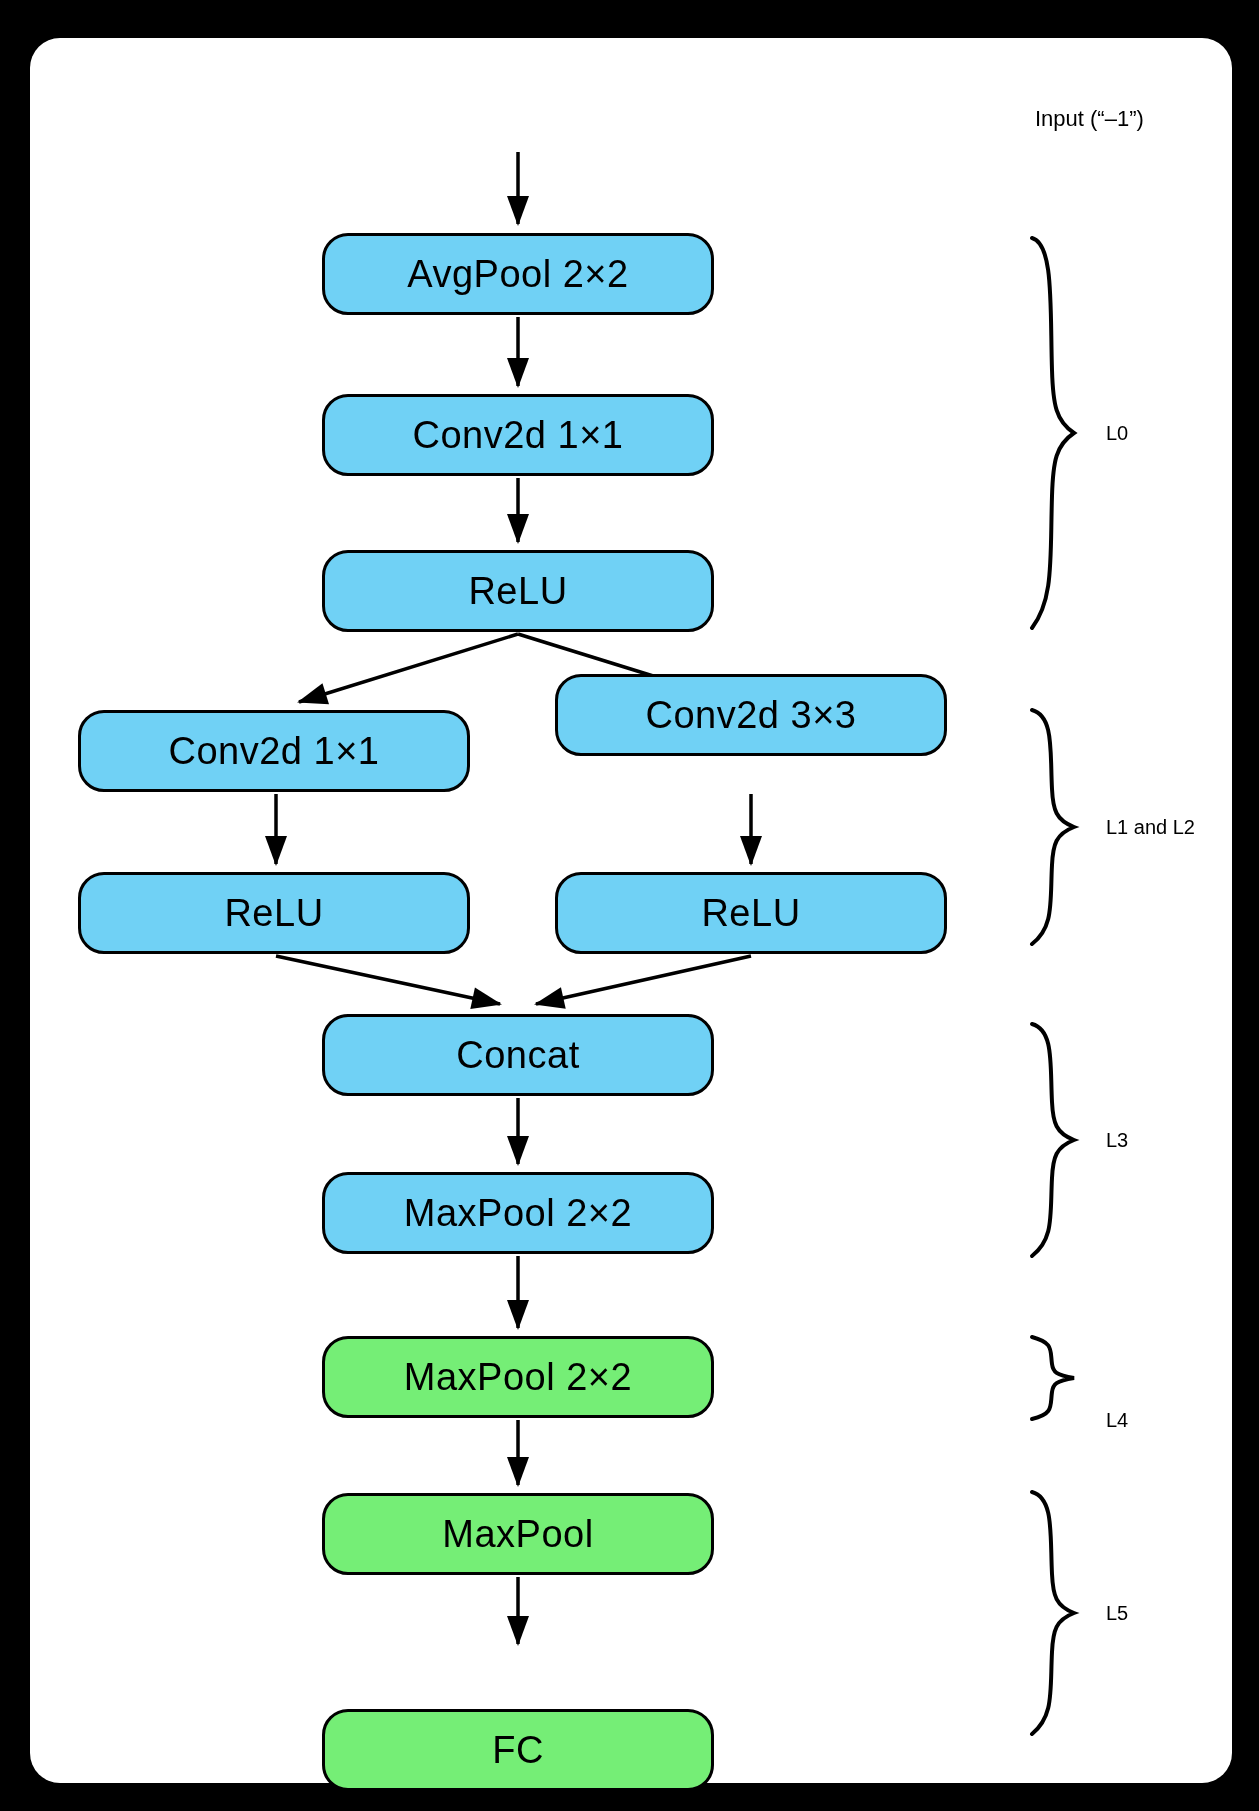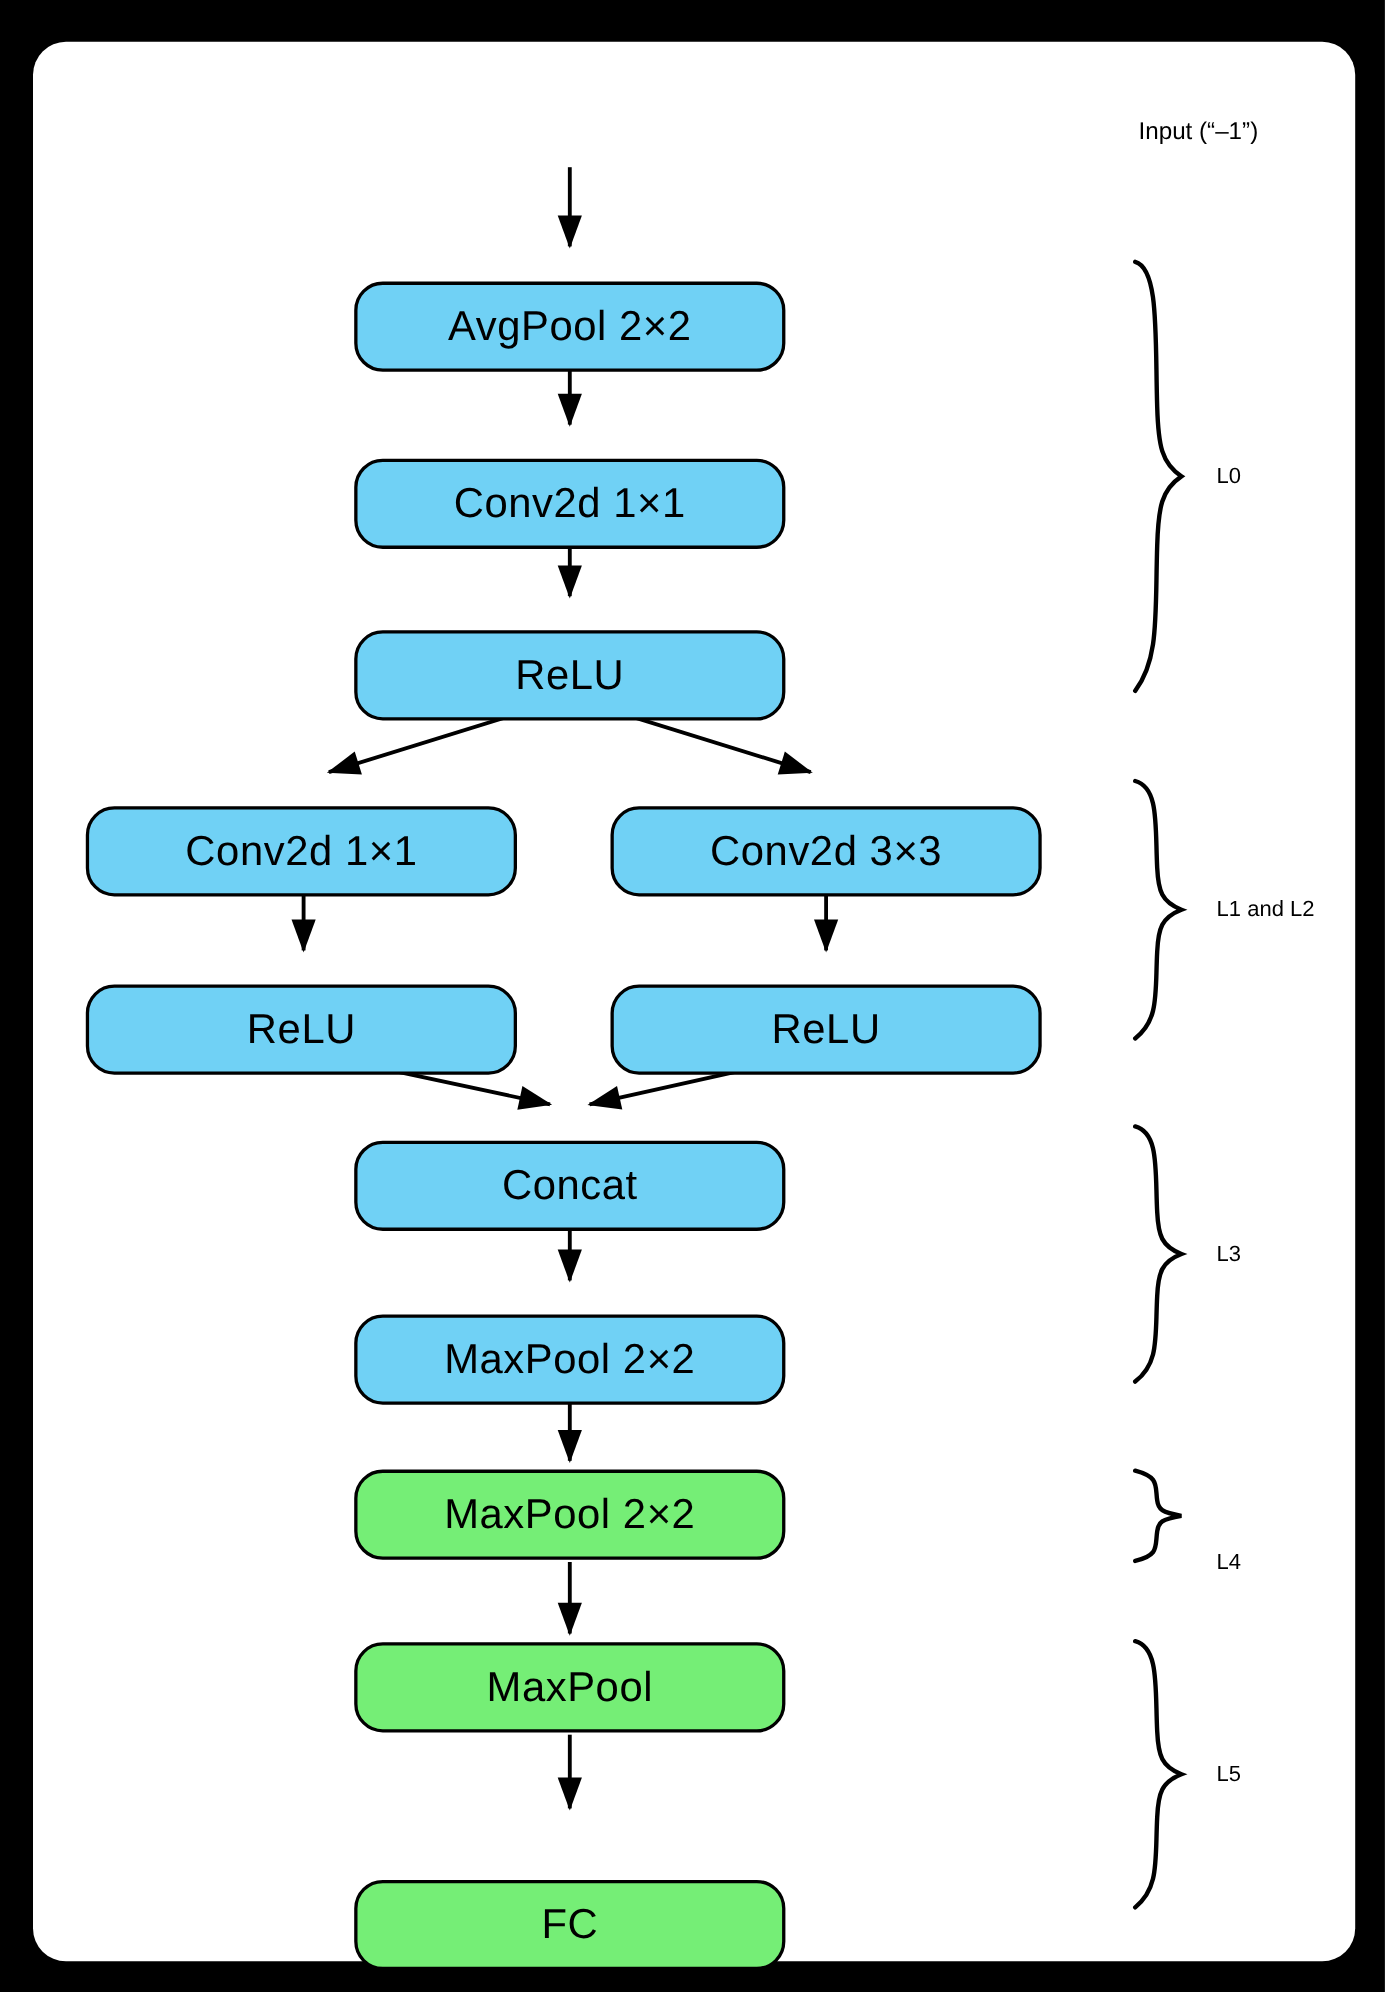--- a/index.html
+++ b/index.html
@@ -26,21 +26,21 @@
   #ah path{fill:var(--edge,#000);stroke:none;}
   .node{
     position:absolute;width:392px;height:82px;
     border:3px solid var(--node-border,#000);
     border-radius:26px;
     box-sizing:border-box;
     display:flex;align-items:center;justify-content:center;
     font-size:38px;color:var(--text,#000);
     letter-spacing:0.5px;
   }
-  .node.blue{background:var(--node-blue,#70D1F5);margin-top:23px;}
+  .node.blue{background:var(--node-blue,#70D1F5);}
   .node.green{background:var(--node-green,#75EE76);}
   .annotation{
     position:absolute;color:var(--text,#000);
     font-size:22px;white-space:nowrap;
   }
   .brace-label{
     position:absolute;left:1106px;height:42px;line-height:42px;
     font-size:20px;color:var(--text,#000);white-space:nowrap;
   }
 </style>
@@ -76,21 +76,21 @@
   <path class="brace" d="M1032,1337 C1054,1343 1050,1350 1052,1364 C1053,1372 1056,1375 1074,1378 C1056,1381 1053,1384 1052,1392 C1050,1406 1054,1414 1032,1419"></path>
   <path class="brace" d="M1032,1492 C1054,1498 1050,1534 1052,1574 C1053,1596 1056,1606 1074,1613 C1056,1620 1053,1630 1052,1652 C1050,1692 1054,1716 1032,1734"></path>
 </svg>
 
 <div class="annotation" style="left:1035px;top:106px">Input (“–1”)</div>
 
 <div class="node blue" style="left:322px;top:233px">AvgPool 2×2</div>
 <div class="node blue" style="left:322px;top:394px">Conv2d 1×1</div>
 <div class="node blue" style="left:322px;top:550px">ReLU</div>
 <div class="node blue" style="left:78px;top:710px">Conv2d 1×1</div>
-<div class="node blue" style="left:555px;top:710px">Conv2d 3×3</div>
+<div class="node blue" style="left:555px;top:674px">Conv2d 3×3</div>
 <div class="node blue" style="left:78px;top:872px">ReLU</div>
 <div class="node blue" style="left:555px;top:872px">ReLU</div>
 <div class="node blue" style="left:322px;top:1014px">Concat</div>
 <div class="node blue" style="left:322px;top:1172px">MaxPool 2×2</div>
 <div class="node green" style="left:322px;top:1336px">MaxPool 2×2</div>
 <div class="node green" style="left:322px;top:1493px">MaxPool</div>
 <div class="node green" style="left:322px;top:1709px">FC</div>
 
 <div class="brace-label" style="top:412px">L0</div>
 <div class="brace-label" style="top:806px">L1 and L2</div>

